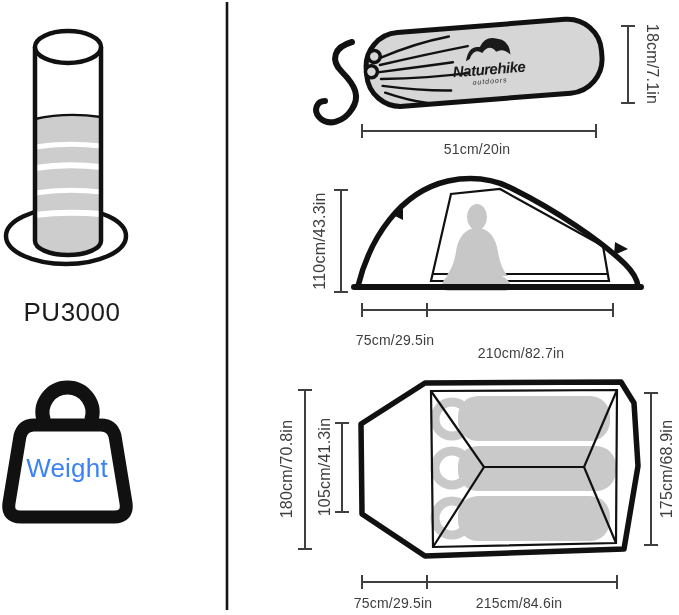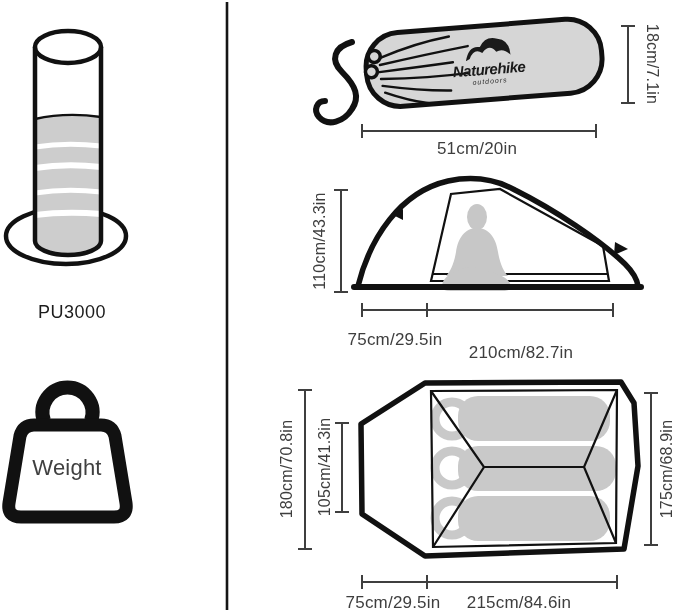--- a/index.html
+++ b/index.html
@@ -1,26 +1,26 @@
 <!DOCTYPE html>
 <html><head>
 <meta charset="utf-8">
 <style>
   html,body{margin:0;padding:0;background:#fff;}
   .canvas{position:relative;width:679px;height:615px;background:#ffffff;overflow:hidden;
           font-family:"Liberation Sans",sans-serif;}
   .art{position:absolute;left:0;top:0;}
   .lbl{position:absolute;white-space:nowrap;color:#3e3e3e;
-       transform:translate(-50%,-50%);font-size:17px;letter-spacing:.2px;}
+       transform:translate(-50%,-50%);font-size:14px;letter-spacing:.2px;}
   .lbl.sm{font-size:16px;}
   .rot-ccw{transform:translate(-50%,-50%) rotate(-90deg);}
   .rot-cw{transform:translate(-50%,-50%) rotate(90deg);}
-  .big{color:#1c1c1c;font-size:18px;letter-spacing:.5px;}
+  .big{color:#1c1c1c;font-size:26px;letter-spacing:.5px;}
   .kg{color:#151515;font-size:27px;font-weight:600;letter-spacing:0px;}
-  .wt{color:#404040;font-size:22px;text-align:center;}
+  .wt{color:#3b82f6;font-size:26px;text-align:center;}
   .brand{position:absolute;left:489px;top:69px;color:#1a1a1a;font-size:15px;font-weight:bold;
          font-style:italic;letter-spacing:-.5px;
          transform:translate(-50%,-50%) rotate(-4.5deg);}
   .brand-sub{position:absolute;left:490px;top:81px;color:#2a2a2a;font-size:7px;font-style:italic;
          letter-spacing:1px;transform:translate(-50%,-50%) rotate(-4.5deg);}
 </style>
 </head>
 <body>
 
 <div class="canvas">

